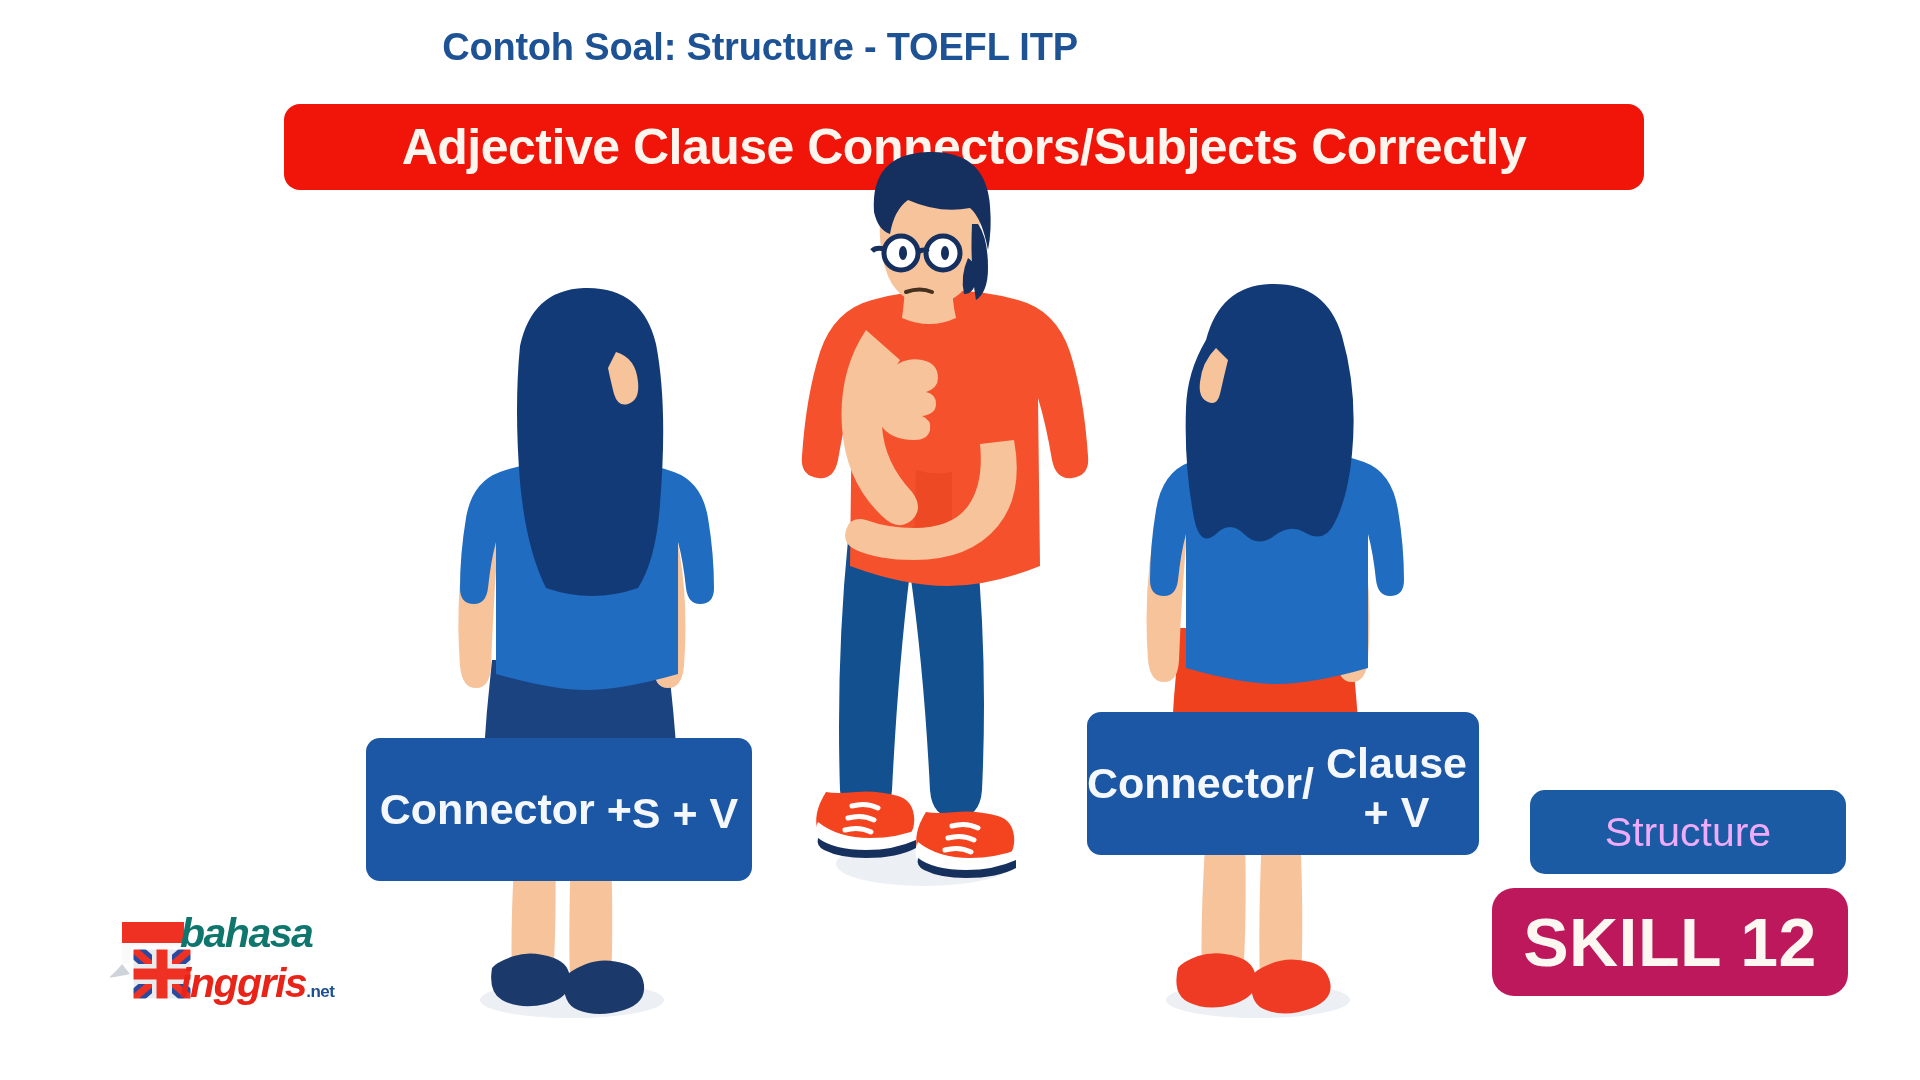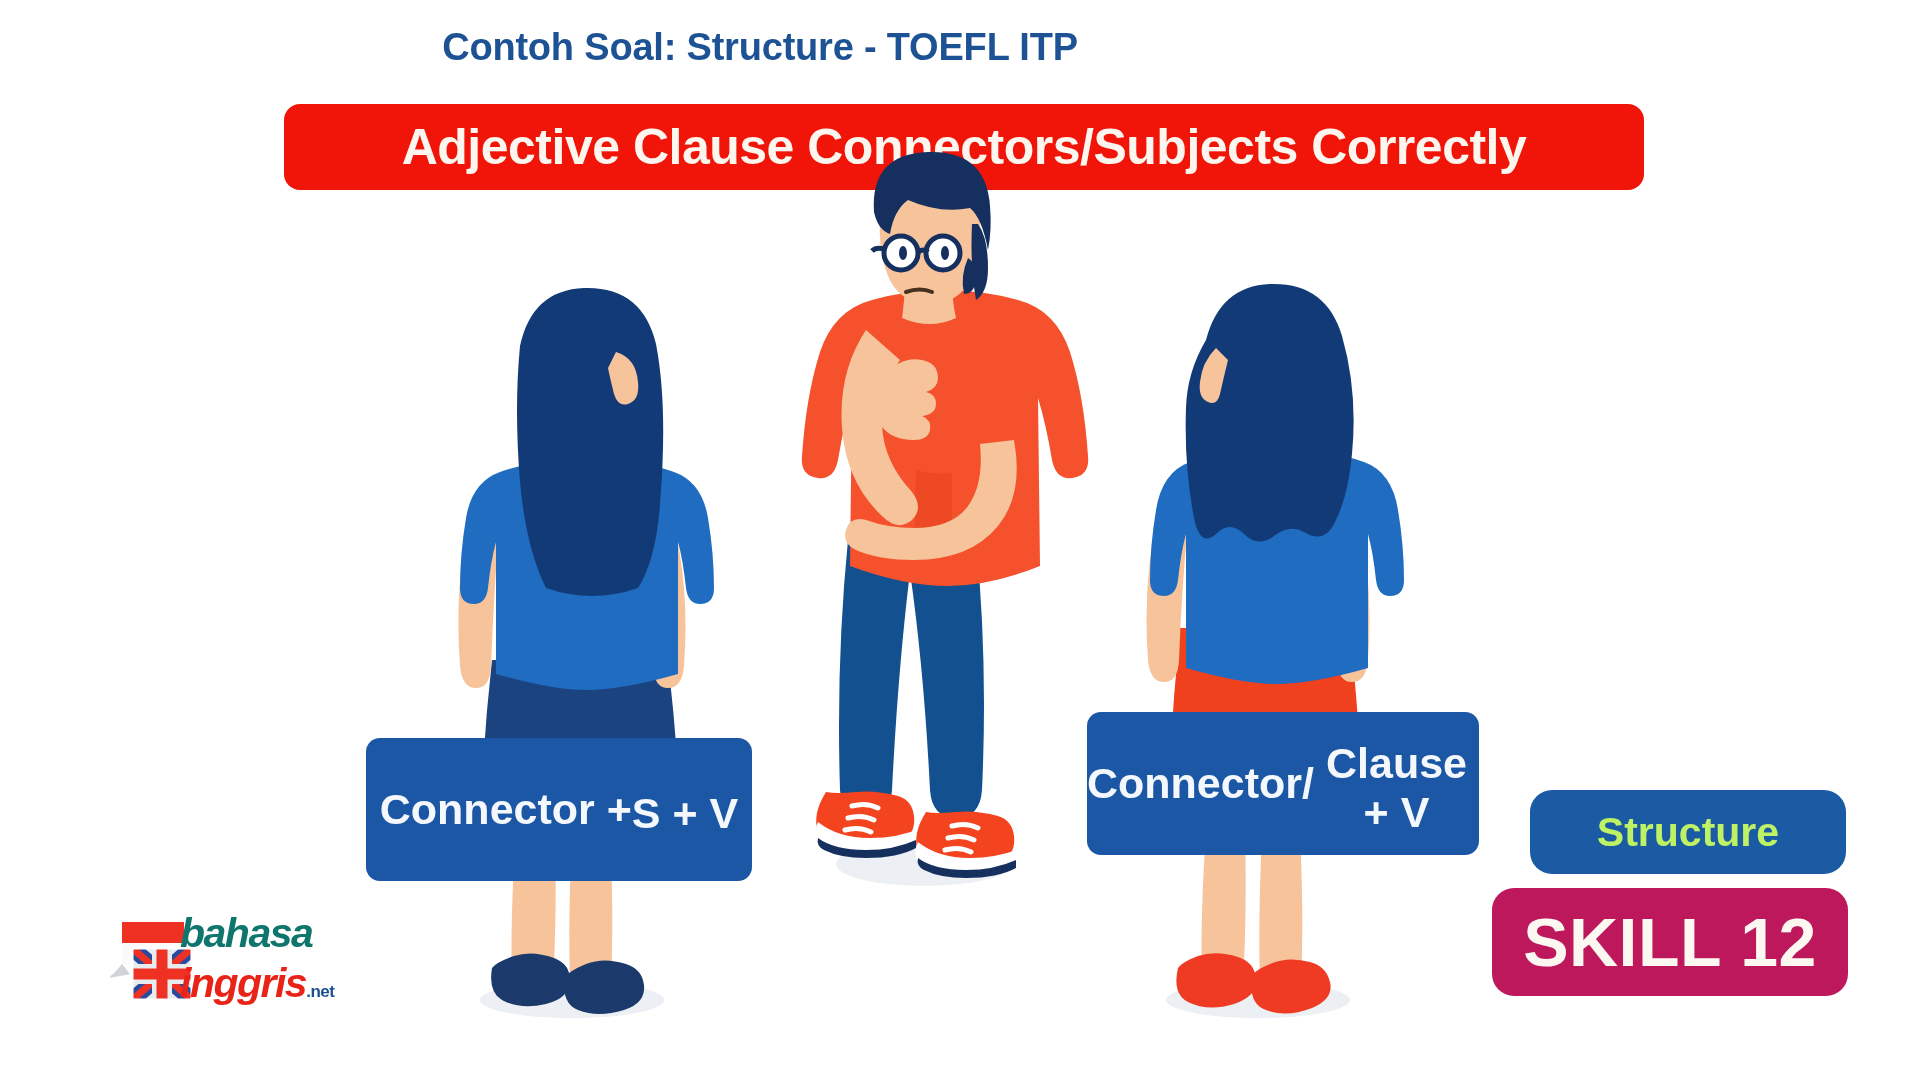--- a/index.html
+++ b/index.html
@@ -98,27 +98,27 @@
   .rule-box .line2 { margin-top: 8px; }
 
   
   .structure-badge {
     position: absolute;
     left: 1530px;
     top: 790px;
     width: 316px;
     height: 84px;
     background: #1b5ba3;
-    border-radius: 22px;
+    border-radius: 15px;
     display: flex;
     align-items: center;
     justify-content: center;
-    color: #bef264;
+    color: #f0abfc;
     font-size: 41px;
-    font-weight: bold;
+    font-weight: normal;
   }
   .skill-badge {
     position: absolute;
     left: 1492px;
     top: 888px;
     width: 356px;
     height: 108px;
     background: #be185d;
     border-radius: 22px;
     display: flex;

